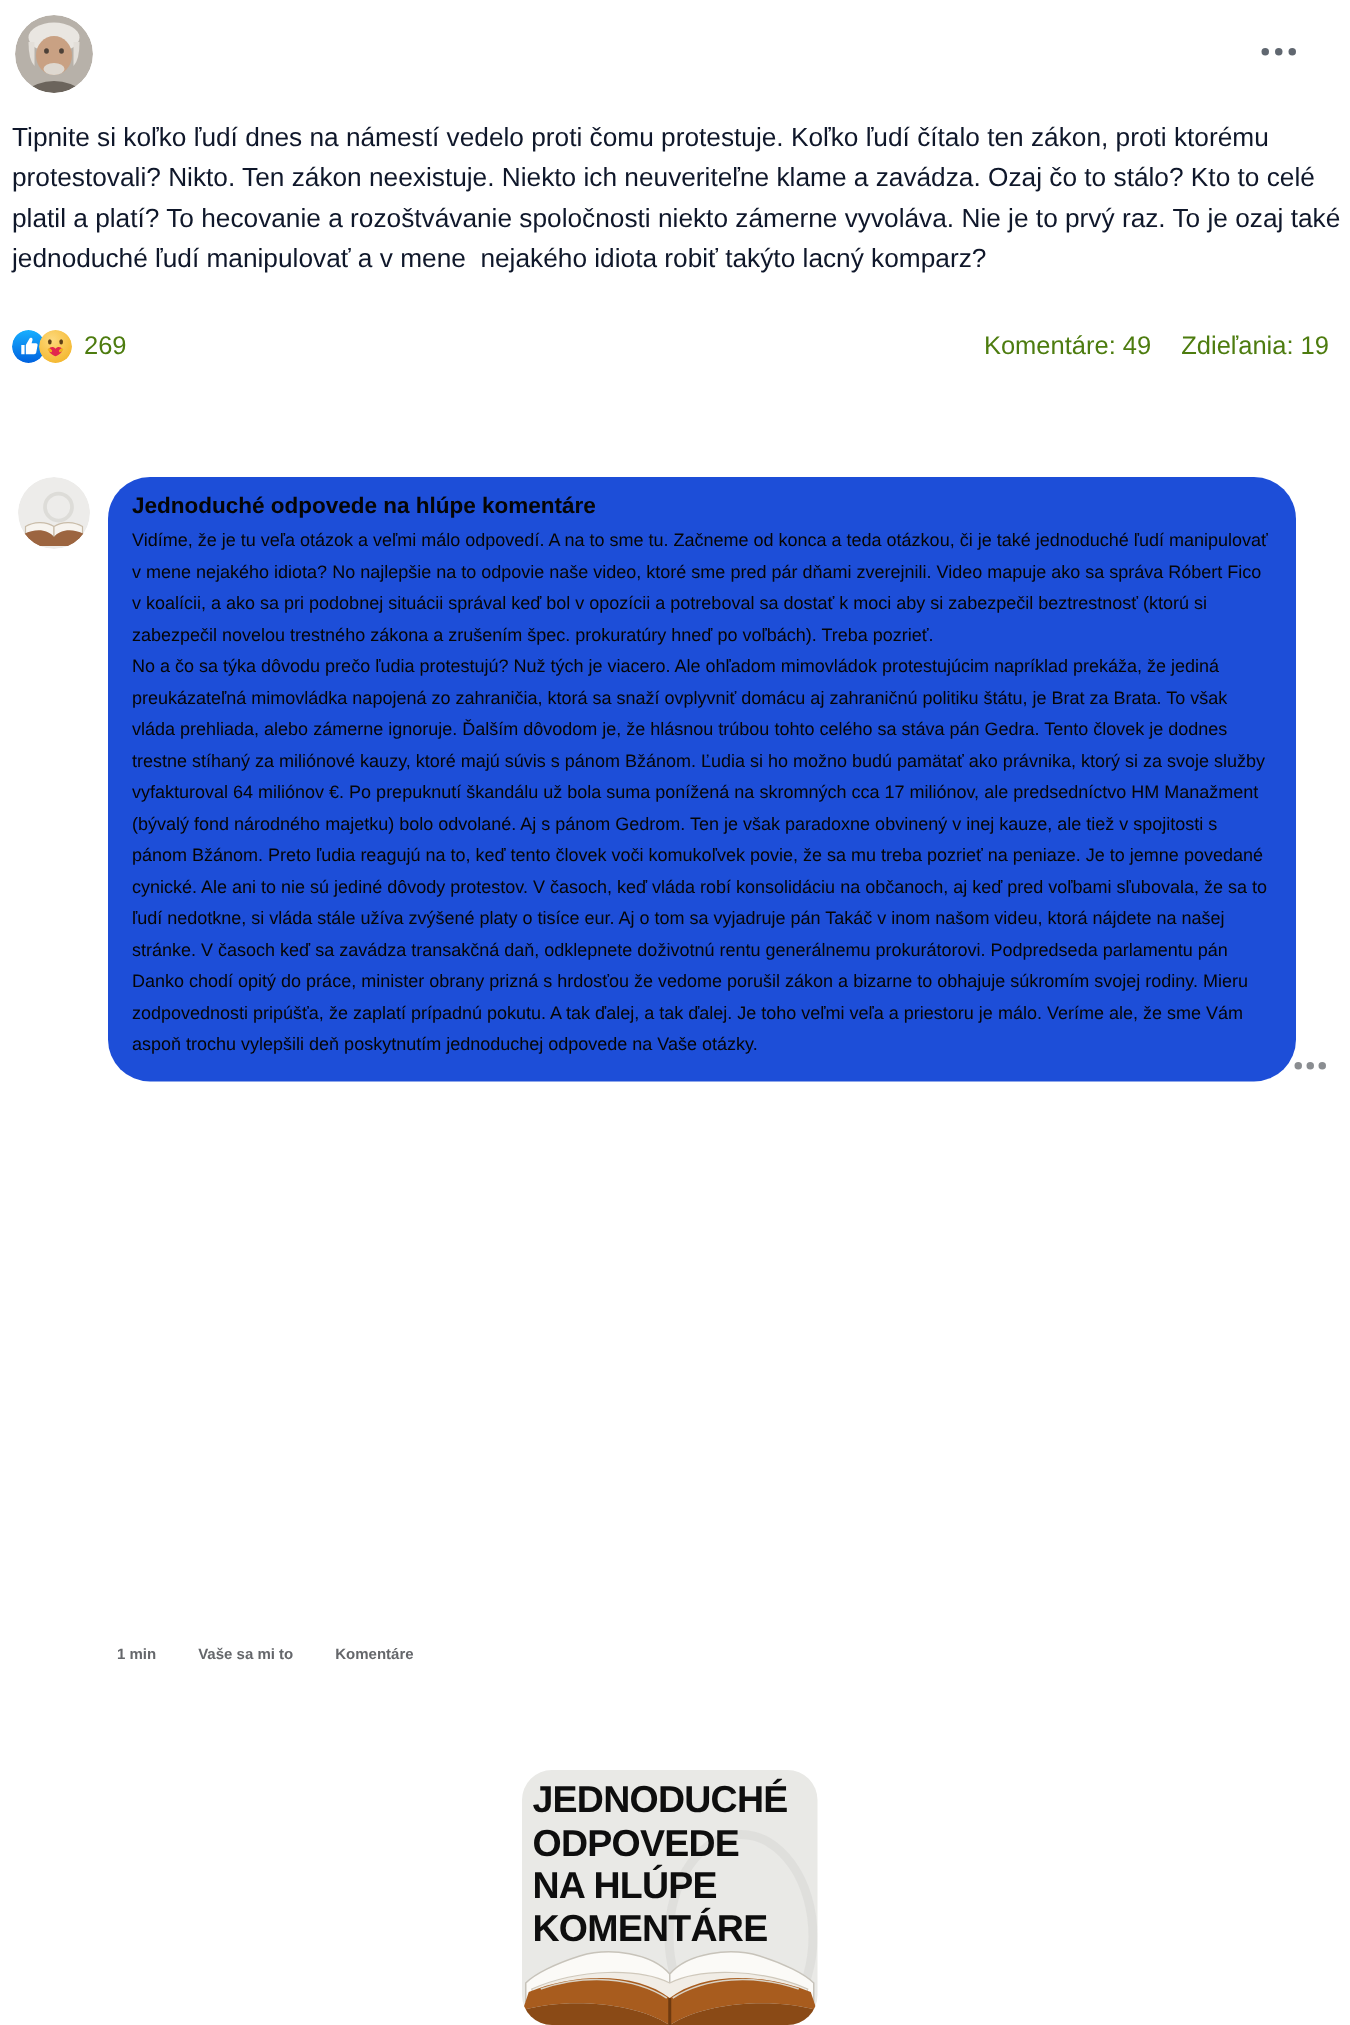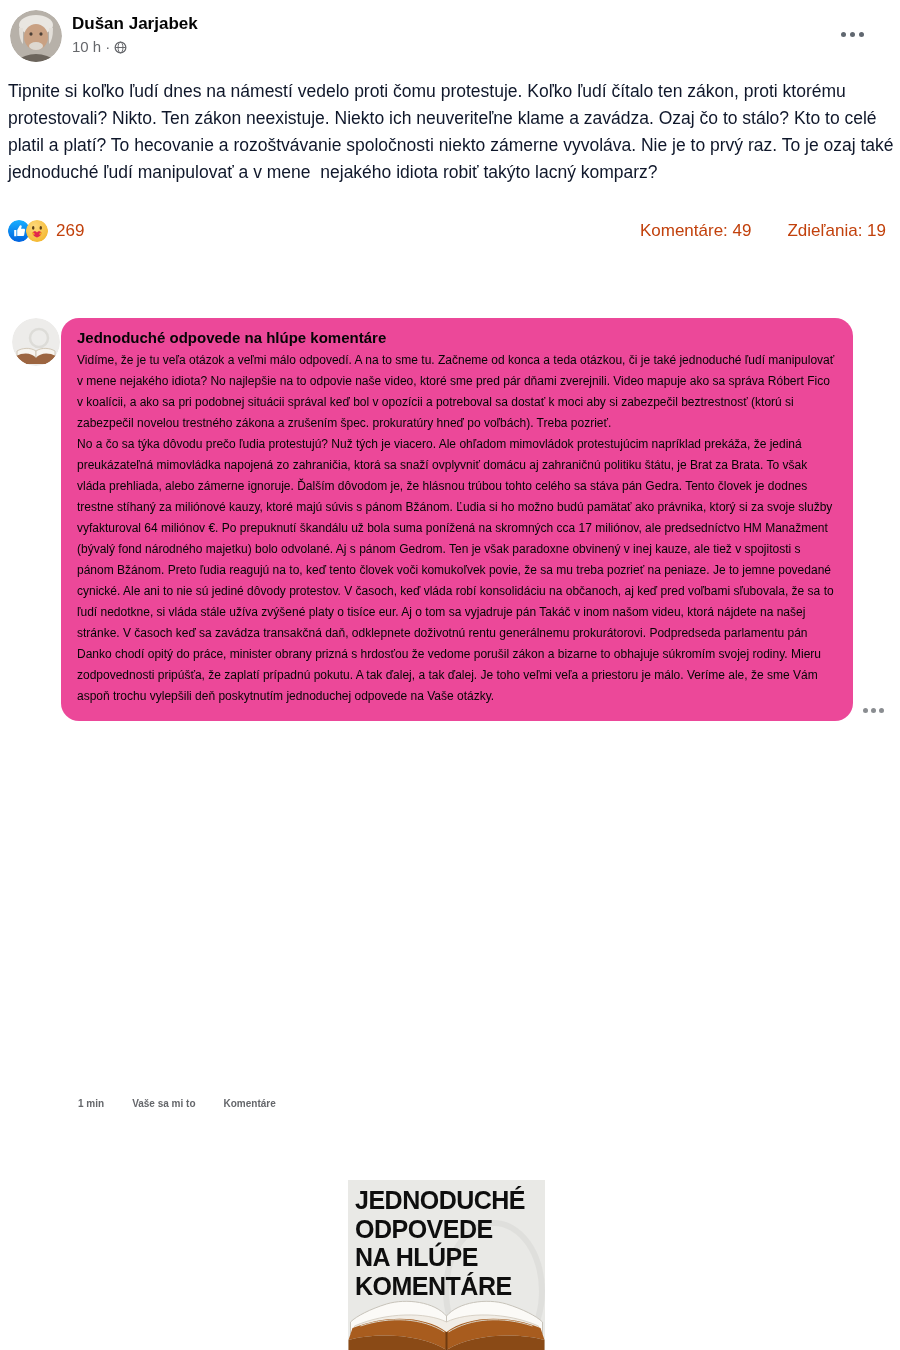--- a/index.html
+++ b/index.html
@@ -24,48 +24,48 @@
   .dot.light{background:#8a8d91;}
   
   .post-body{
     position:absolute;top:78px;left:8px;width:888px;
     font-size:17.5px;line-height:27px;color:#0f172a;white-space:pre-wrap;
   }
   
   .engagement{
     position:absolute;top:214px;left:8px;right:14px;height:34px;
     display:flex;justify-content:space-between;align-items:center;
-    font-size:17px;color:#c2410c;
+    font-size:17px;color:#4d7c0f;
   }
   .reactions{display:flex;align-items:center;cursor:pointer;}
   .reaction-icon{width:22px;height:22px;border-radius:50%;display:block;}
   .reaction-icon.care{margin-left:-4px;}
   .reaction-count{margin-left:8px;}
-  .counts{display:flex;gap:36px;}
+  .counts{display:flex;gap:20px;}
   .counts span{cursor:pointer;}
   
   .comment-row{position:absolute;top:318px;left:12px;width:876px;display:flex;align-items:flex-start;}
   .c-avatar{width:48px;height:48px;border-radius:50%;overflow:hidden;flex:0 0 auto;cursor:pointer;}
   .bubble{
-    margin-left:1px;background:#ec4899;border-radius:18px;
+    margin-left:12px;background:#1d4ed8;border-radius:28px;
     padding:10px 16px 14px 16px;width:760px;
   }
   .c-author{font-size:15px;font-weight:700;color:#050505;line-height:20px;cursor:pointer;display:inline-block;}
   .c-body{font-size:12px;line-height:21px;color:#050505;white-space:pre-wrap;margin-top:2px;}
   .comment-options{position:absolute;top:700px;right:8px;display:flex;gap:3px;cursor:pointer;padding:8px;}
   
   .comment-actions{
     position:absolute;top:1098px;left:78px;display:flex;gap:28px;
     font-size:10px;color:#65676b;font-weight:600;
   }
   .comment-actions span{cursor:pointer;}
   
   .attachment{
     position:absolute;top:1180px;left:348px;width:197px;height:170px;
-    background:#e9e9e6;overflow:hidden;cursor:pointer;
+    background:#e9e9e6;overflow:hidden;cursor:pointer;border-radius:20px;
   }
   .att-watermark{
     position:absolute;top:40px;left:95px;width:90px;height:130px;
     border:6px solid #d9d9d5;border-radius:50%;opacity:.6;
   }
   .att-text{position:absolute;top:6px;left:7px;}
   .att-line{
     font-size:25px;font-weight:900;line-height:28.5px;color:#0e0e0e;
     letter-spacing:-0.5px;
   }
@@ -88,32 +88,20 @@
         <ellipse cx="26" cy="15" rx="17" ry="10" fill="#e9e6e1"></ellipse>
         <ellipse cx="26" cy="27" rx="12" ry="13" fill="#c9a183"></ellipse>
         <path d="M9 18 Q9 30 13 34 L13 18 Z" fill="#e3dfd9"></path>
         <path d="M43 18 Q43 30 39 34 L39 18 Z" fill="#e3dfd9"></path>
         <ellipse cx="26" cy="36" rx="7" ry="4" fill="#ded8d0"></ellipse>
         <ellipse cx="21" cy="24" rx="1.6" ry="1.8" fill="#4d4138"></ellipse>
         <ellipse cx="31" cy="24" rx="1.6" ry="1.8" fill="#4d4138"></ellipse>
       </g>
     </svg>
   </span>
-  <div class="hdr-text">
-    <div class="post-author">Dušan Jarjabek</div>
-    <div class="post-meta">
-      <span>10 h</span>
-      <span class="meta-dot">·</span>
-      <svg width="13" height="13" viewBox="0 0 16 16">
-        <circle cx="8" cy="8" r="6.6" fill="none" stroke="#65676b" stroke-width="1.5"></circle>
-        <ellipse cx="8" cy="8" rx="3" ry="6.6" fill="none" stroke="#65676b" stroke-width="1.2"></ellipse>
-        <line x1="1.6" y1="8" x2="14.4" y2="8" stroke="#65676b" stroke-width="1.2"></line>
-      </svg>
-    </div>
-  </div>
   <div class="options-btn">
     <span style="display:flex;gap:4px;">
       <i class="dot"></i>
         <i class="dot"></i>
         <i class="dot"></i>
     </span>
   </div>
 </div>
 
 <div class="post-body">Tipnite si koľko ľudí dnes na námestí vedelo proti čomu protestuje. Koľko ľudí čítalo ten zákon, proti ktorému protestovali? Nikto. Ten zákon neexistuje. Niekto ich neuveriteľne klame a zavádza. Ozaj čo to stálo? Kto to celé platil a platí? To hecovanie a rozoštvávanie spoločnosti niekto zámerne vyvoláva. Nie je to prvý raz. To je ozaj také jednoduché ľudí manipulovať a v mene  nejakého idiota robiť takýto lacný komparz?</div>

